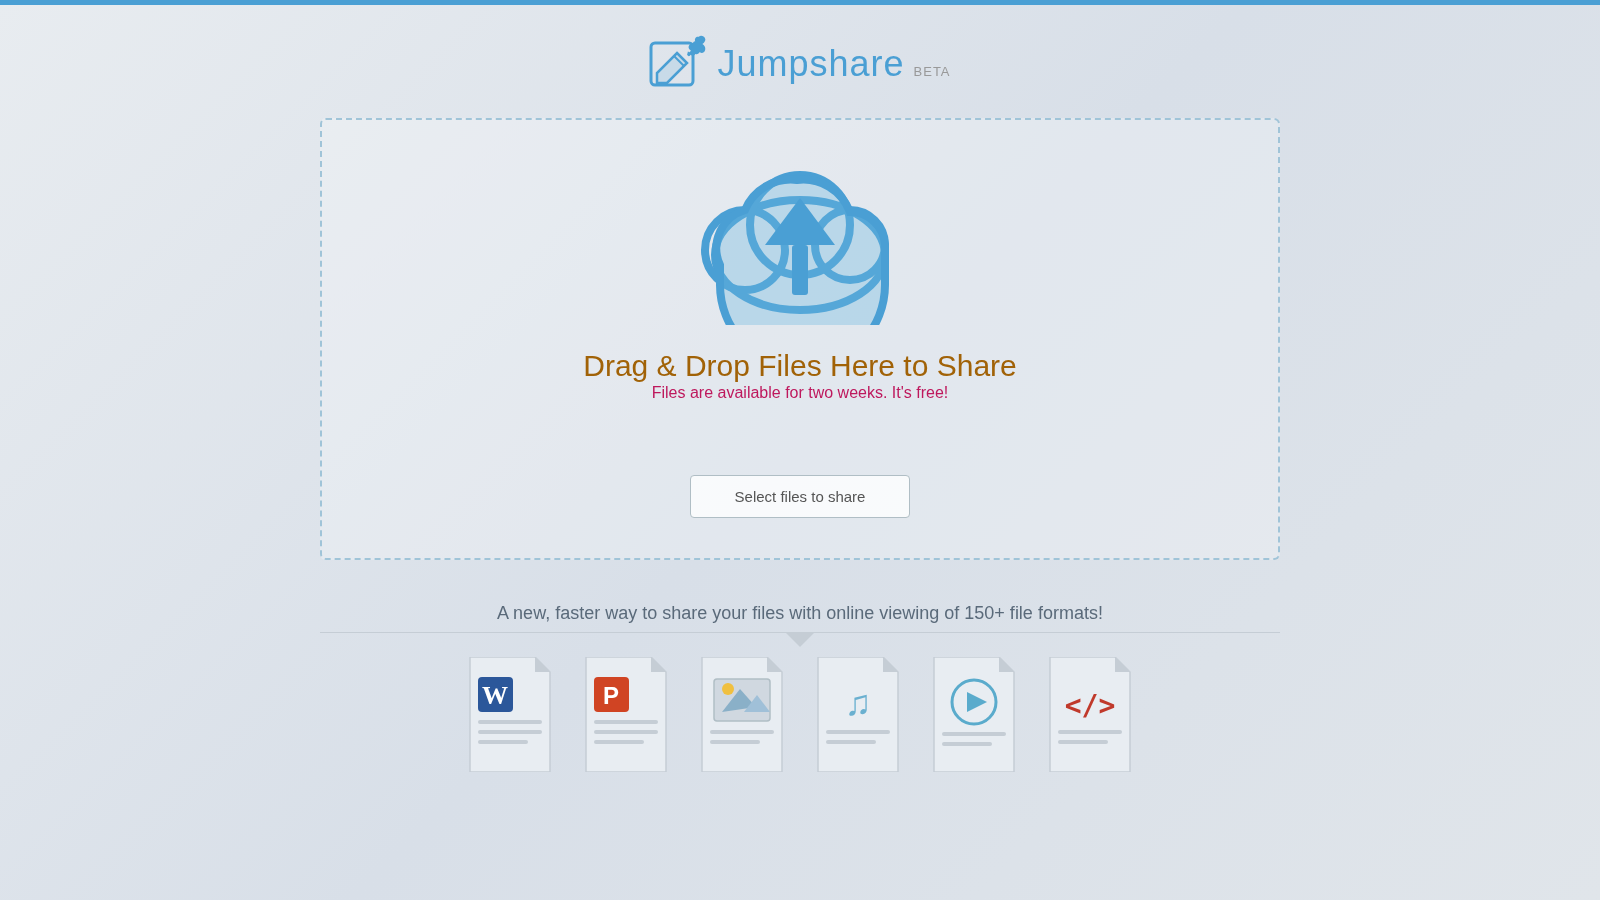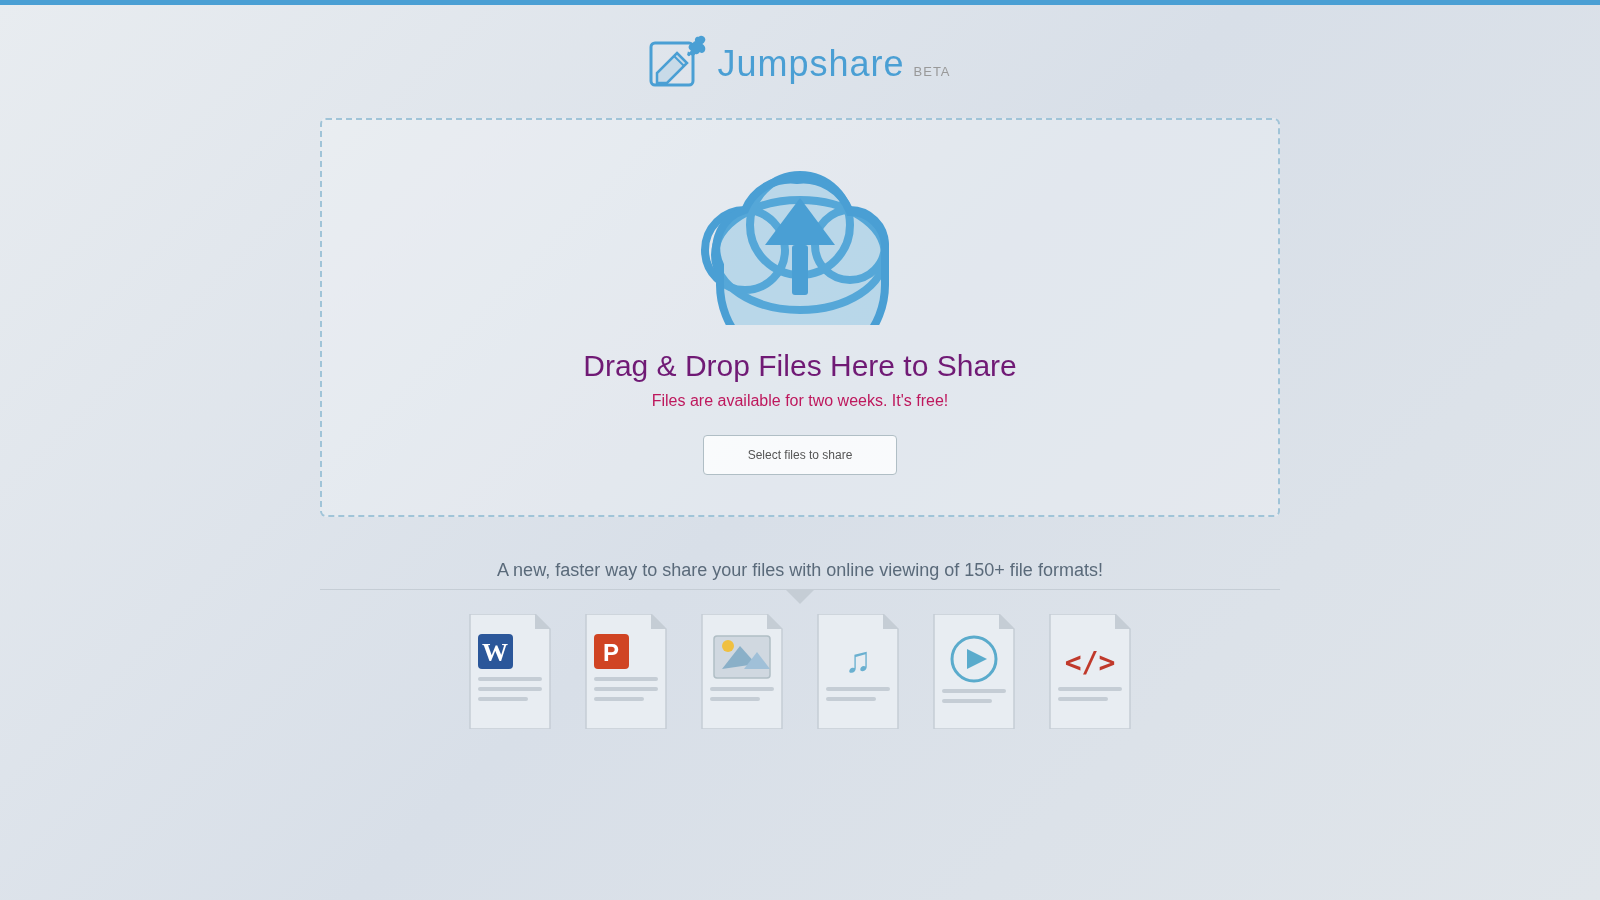--- a/index.html
+++ b/index.html
@@ -77,40 +77,41 @@
       cursor: pointer;
     }
 
     .cloud-icon {
       margin-bottom: 20px;
     }
 
     .drag-drop-title {
       font-size: 30px;
       font-weight: 400;
-      color: #701a75;
-      margin-bottom: 9px;
+      color: #a16207;
+      margin-bottom: 1px;
     }
 
     .drag-drop-subtitle {
       font-size: 16px;
       color: #be185d;
       margin-bottom: 25px;
     }
 
     .select-btn {
       padding: 12px 44px;
       background: rgba(255,255,255,0.8);
       border: 1.5px solid #b0bec5;
       border-radius: 4px;
-      font-size: 12px;
+      font-size: 15px;
       color: #555;
       cursor: pointer;
       font-family: inherit;
       transition: background 0.2s;
+      margin-top: 48px;
     }
 
     
     .description {
       margin-top: 43px;
       font-size: 18px;
       color: #5a6a7a;
       text-align: center;
     }
 

